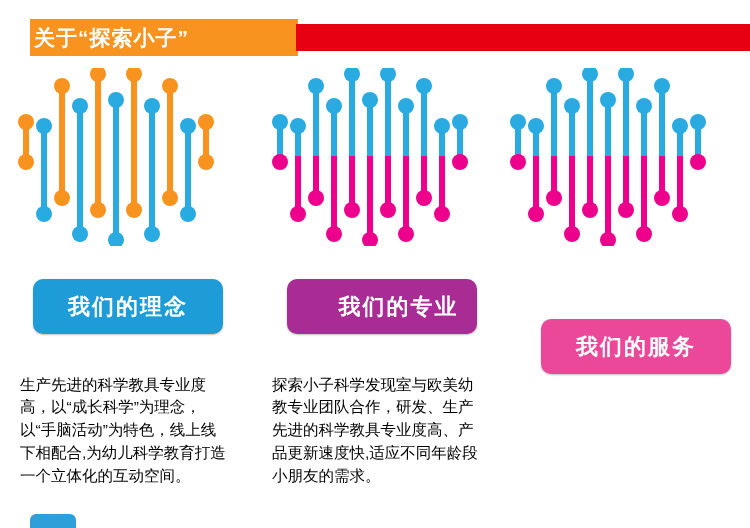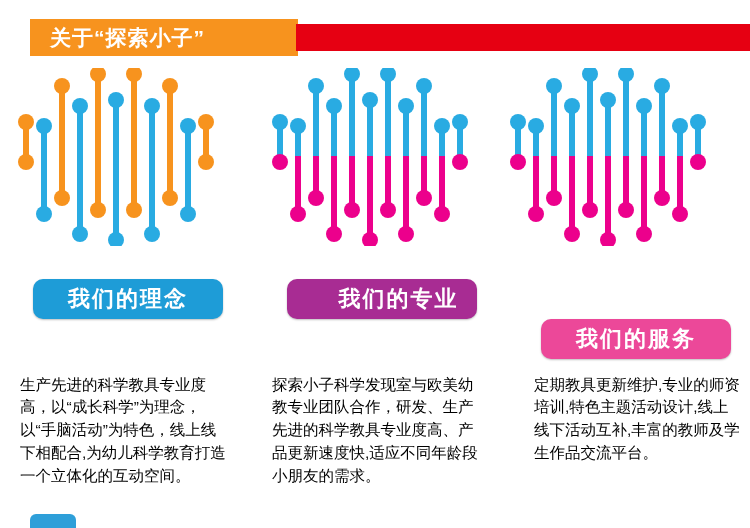--- a/index.html
+++ b/index.html
@@ -2,33 +2,33 @@
 <html><head>
 <meta charset="utf-8">
 <style>
   html,body{margin:0;padding:0;background:#ffffff;font-family:"Liberation Sans","DejaVu Sans",sans-serif;}
   .page{position:relative;width:750px;height:528px;background:#ffffff;overflow:hidden;}
 
   
   .header-tab{
     position:absolute;left:30px;top:19px;width:268px;height:37px;
     color:#fff;font-size:21px;font-weight:bold;letter-spacing:1px;
-    display:flex;align-items:center;padding-left:20px;box-sizing:border-box;
+    display:flex;align-items:center;padding-left:4px;box-sizing:border-box;
   }
   .header-bar{position:absolute;left:296px;top:24px;width:454px;height:27px;}
 
   
   .helix{position:absolute;top:68px;width:210px;height:178px;}
   #helix-0{left:14px;}
   #helix-1{left:268px;}
   #helix-2{left:506px;}
 
   
   .cat-btn{
-    position:absolute;top:279px;height:40px;width:190px;border-radius:10px;
+    position:absolute;top:279px;height:55px;width:190px;border-radius:10px;
     color:#fff;font-size:22px;font-weight:bold;letter-spacing:2px;
     display:flex;align-items:center;justify-content:center;
     border:none;cursor:pointer;box-shadow:0 1px 2px rgba(0,0,0,0.25);font-family:Liberation Serif, serif;
   }
   #btn-0{left:33px;}
   #btn-1{left:287px;}
   #btn-2{left:541px;}
 
   
   .para{
@@ -182,17 +182,16 @@
         <circle cx="192" cy="54" r="8" fill="#29abe2"></circle>
         <circle cx="192" cy="94" r="8" fill="#ec008c"></circle>
       </svg></div>
 
   <button class="cat-btn" id="btn-0" style="background: rgb(30, 156, 215);">我们的理念</button>
   <button class="cat-btn" id="btn-1" style="background: rgb(168, 44, 147); padding-left: 39px;">我们的专业</button>
   <button class="cat-btn" id="btn-2" style="background: #ec4899; margin-top: 40px;">我们的服务</button>
 
   <p class="para" id="para-0">生产先进的科学教具专业度高，以“成长科学”为理念，以“手脑活动”为特色，线上线下相配合,为幼儿科学教育打造一个立体化的互动空间。</p>
   <p class="para" id="para-1">探索小子科学发现室与欧美幼教专业团队合作，研发、生产先进的科学教具专业度高、产品更新速度快,适应不同年龄段小朋友的需求。</p>
-  <p class="para" id="para-2">定期教具更新维护,专业的师资培训,特色主题活动设计,线上线下活动互补,丰富的教师及学生作品交流平台。</p>
 
   <div class="partial-next"></div>
 
 </div>
 
 </body></html>

